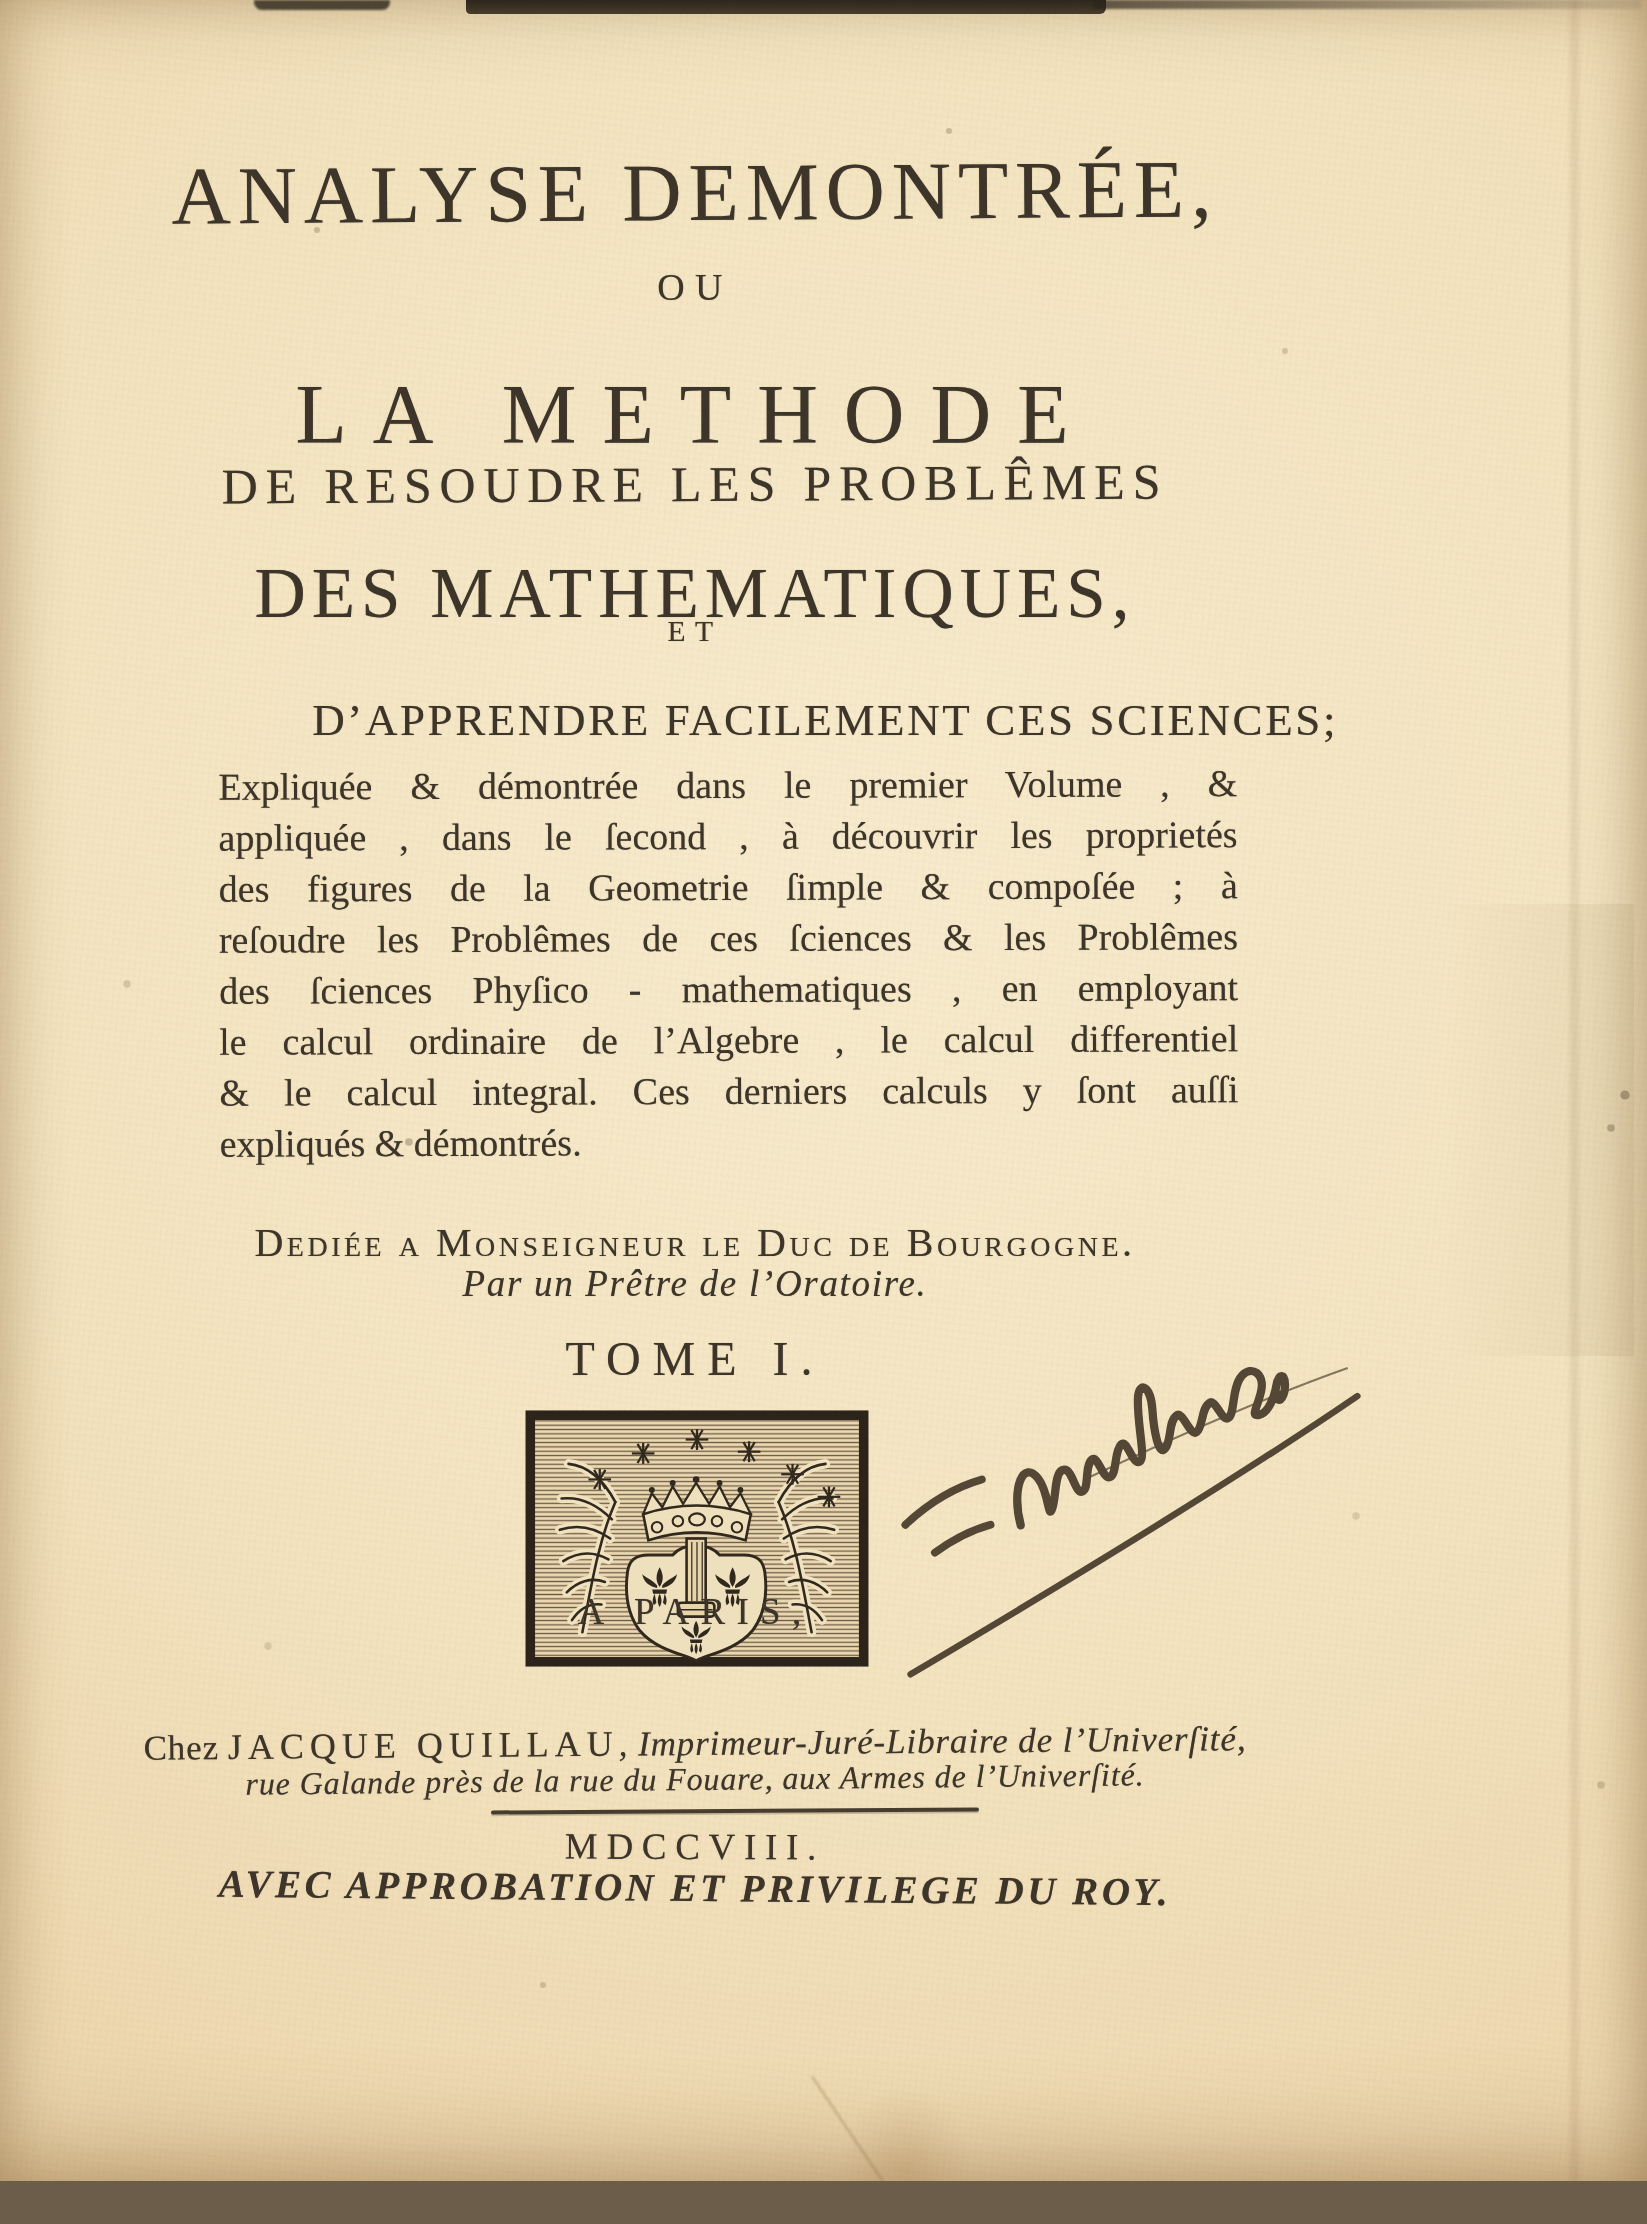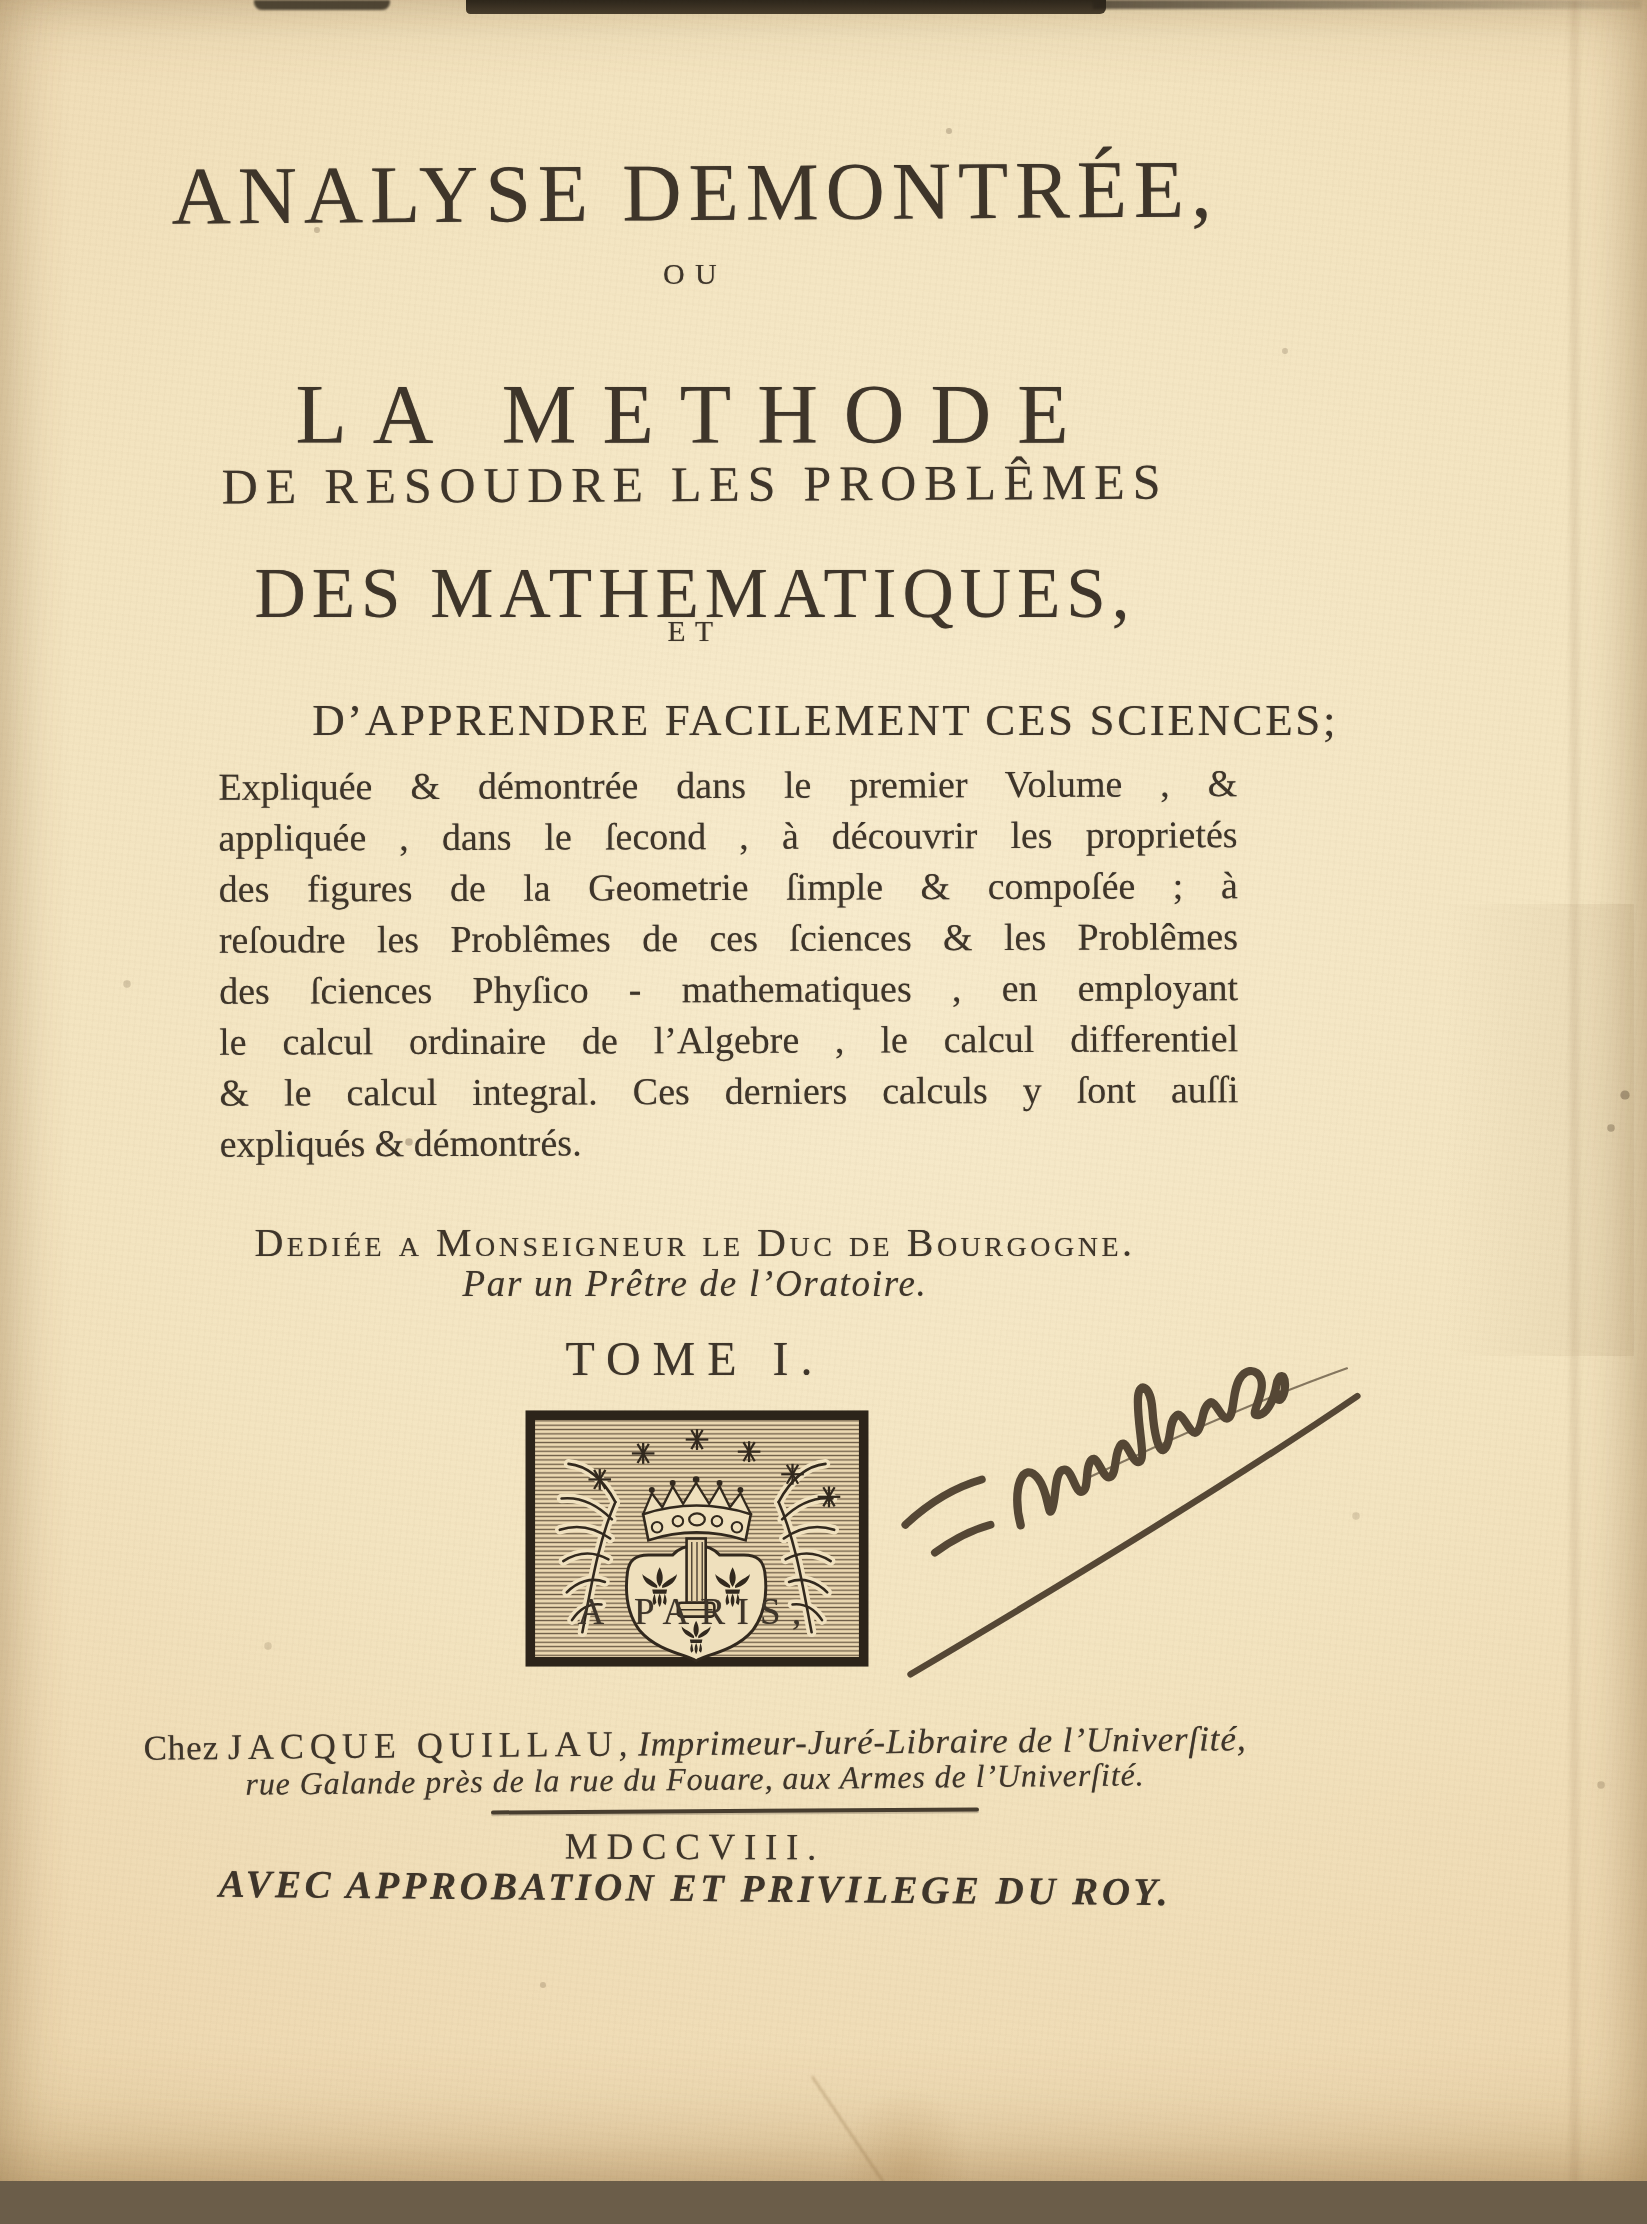--- a/index.html
+++ b/index.html
@@ -19,21 +19,21 @@
       inset 0 43px 70px -35px rgba(130,100,60,.25);
   }
   .grain{position:absolute;inset:0;pointer-events:none;
     background-image:
       repeating-linear-gradient(7deg, rgba(120,90,50,.015) 0 2.6px, rgba(0,0,0,0) 2.6px 7px),
       repeating-linear-gradient(96deg, rgba(110,80,45,.02) 0 1.7px, rgba(0,0,0,0) 1.7px 6px);}
   .wrap{position:absolute;left:52px;top:0;width:1286px;}
   .c{text-align:center;}
   .ink{color:#3e352a;text-shadow:0 0 0.9px rgba(62,53,42,.55);}
   .t1{position:absolute;top:146px;width:100%;font-size:82px;letter-spacing:7px;transform:rotate(-.4deg);}
-  .ou{position:absolute;top:257px;width:100%;font-size:30px;letter-spacing:10.4px;}
+  .ou{position:absolute;top:265px;width:100%;font-size:38px;letter-spacing:10.4px;}
   .t2{position:absolute;top:323px;width:100%;font-size:84px;letter-spacing:26px;margin-top:43px;}
   .s1{position:absolute;top:455px;width:100%;font-size:50px;letter-spacing:7.8px;transform:rotate(-.3deg);}
   .s2{position:absolute;top:553px;width:100%;font-size:71px;letter-spacing:6px;}
   .et{position:absolute;top:615px;width:100%;font-size:29.5px;letter-spacing:9.6px;}
   .s3{position:absolute;top:694px;width:100%;font-size:45px;letter-spacing:2.6px;text-align:right;}
   .para{position:absolute;top:760px;left:167px;width:1019px;font-size:38px;line-height:51px;transform:rotate(-.2deg);}
   .pline{text-align:justify;text-align-last:justify;white-space:normal;}
   .pline:last-child{text-align-last:left;}
   .ded{position:absolute;top:1219px;width:100%;font-size:40px;letter-spacing:3.5px;font-variant:small-caps;}
   .byline{position:absolute;top:1262px;width:100%;font-size:37px;font-style:italic;letter-spacing:1.7px;}

